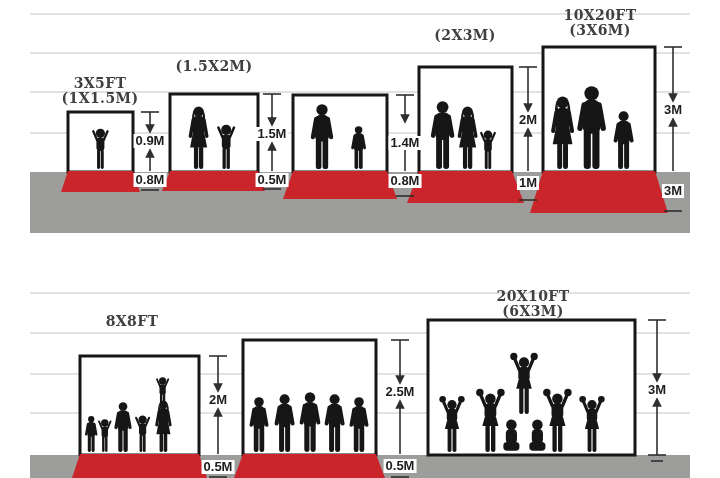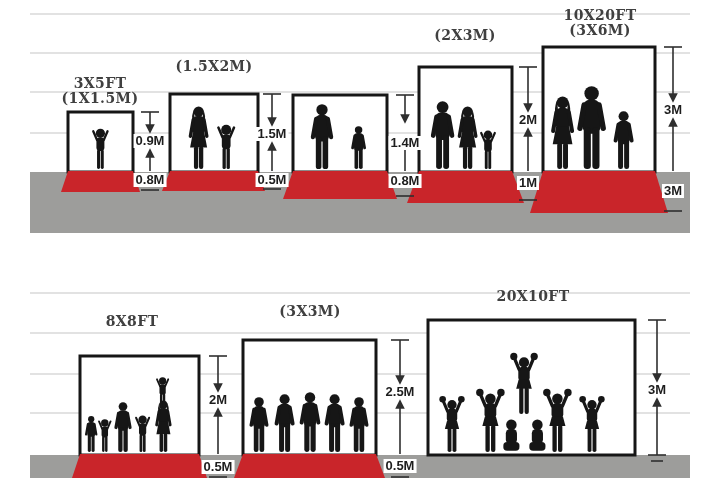--- a/index.html
+++ b/index.html
@@ -238,24 +238,24 @@
     <div>(2X3M)</div>
   </div>
   <div class="title" style="left:520px;top:8px">
     <div>10X20FT</div>
     <div>(3X6M)</div>
   </div>
   <div class="title" style="left:52px;top:314px">
     <div>8X8FT</div>
   </div>
   <div class="title" style="left:230px;top:304px">
-    <div>(3X3M)</div>
   </div>
   <div class="title" style="left:453px;top:289px">
     <div>20X10FT</div>
+    <div>(6X3M)</div>
   </div>
 
   <div class="dlabel" style="left:150px;top:134px">0.9M</div>
   <div class="dlabel" style="left:150px;top:173px">0.8M</div>
   <div class="dlabel" style="left:272px;top:127px">1.5M</div>
   <div class="dlabel" style="left:272px;top:173px">0.5M</div>
   <div class="dlabel" style="left:405px;top:136px">1.4M</div>
   <div class="dlabel" style="left:405px;top:174px">0.8M</div>
   <div class="dlabel" style="left:528px;top:113px">2M</div>
   <div class="dlabel" style="left:528px;top:176px">1M</div>

